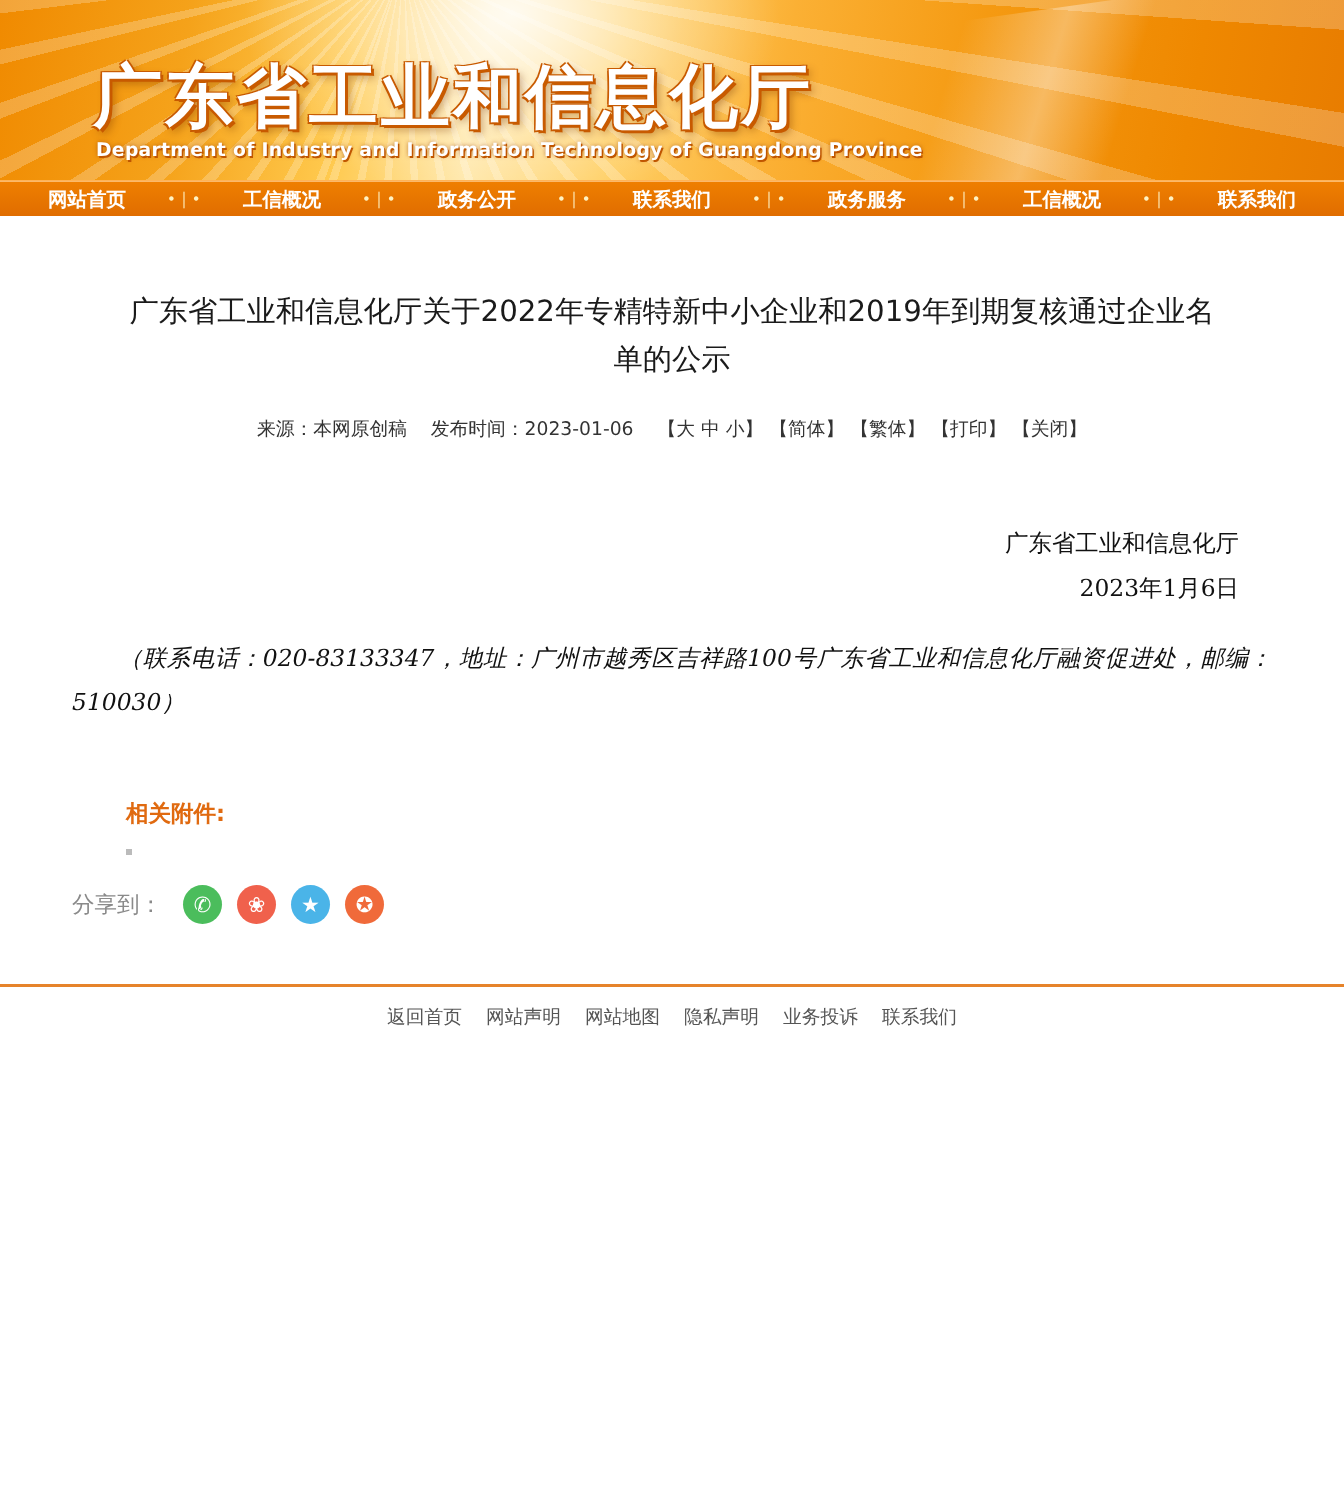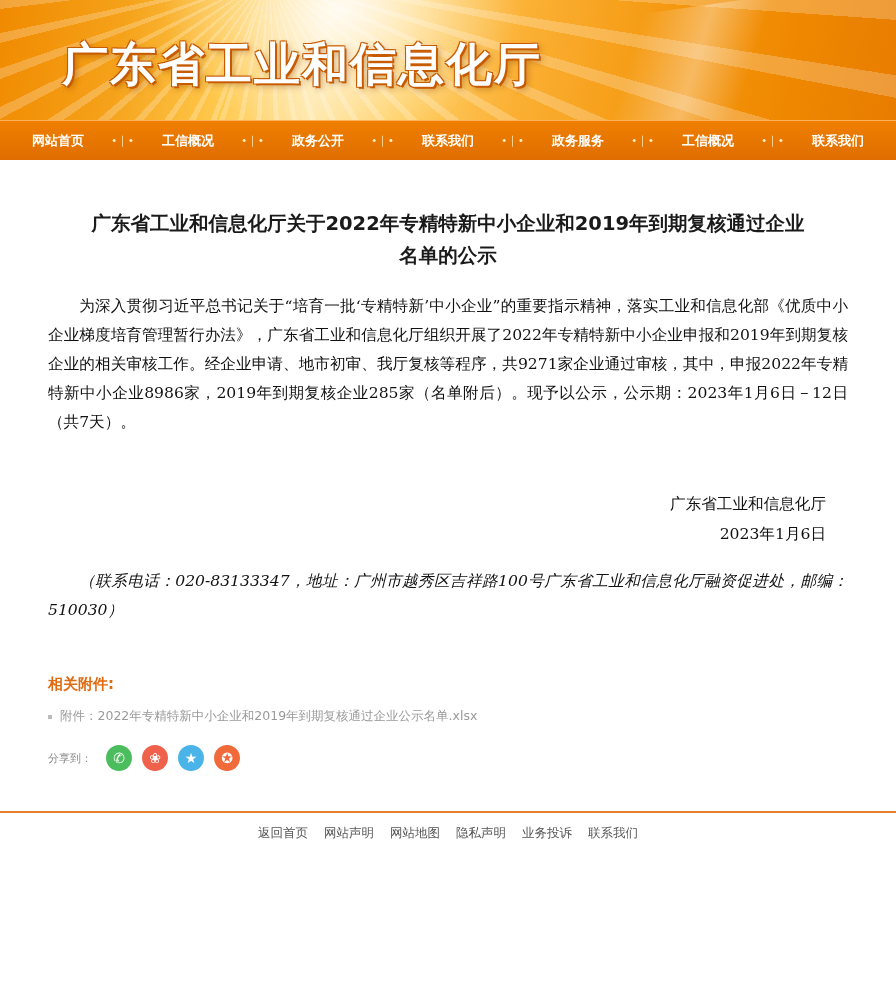--- a/index.html
+++ b/index.html
@@ -64,21 +64,21 @@
     font-weight: bold;
     font-size: 12.5px;
     letter-spacing: .2px;
     color: #ffffff;
     text-shadow: 1px 1px 0 #c05600, 0 0 3px rgba(150,60,0,.6);
     white-space: nowrap;
   }
 
   
   .nav {
-    height: 40px;
+    height: 24px;
     background: linear-gradient(#ef7f00, #e06d00);
     border-top: 1px solid #ffb357;
     display: flex;
     align-items: center;
     justify-content: center;
     gap: 0;
     color: #fff;
   }
   .nav-item {
     font-size: 13px;
@@ -97,21 +97,21 @@
     letter-spacing: 1px;
   }
 
   
   .content {
     padding: 40px 48px 0 48px;
   }
   .doc-title {
     font-family: "DejaVu Sans", sans-serif;
     font-size: 19.5px;
-    font-weight: bold;
+    font-weight: normal;
     color: #1a1a1a;
     text-align: center;
     line-height: 32px;
     margin: 8px 34px 12px 34px;
   }
   .meta {
     margin-top: 22px;
     text-align: center;
     font-size: 12.5px;
     color: #333;
@@ -152,21 +152,21 @@
     font-family: "DejaVu Serif", serif;
     font-size: 15.6px;
     line-height: 29px;
     color: #111;
     text-indent: 2em;
     text-align: justify;
     font-style: italic;
   }
 
   
-  .attach-block { margin-top: 50px; }
+  .attach-block { margin-top: 50px; margin-left: 36px; }
   .attach-title {
     font-family: "DejaVu Sans", sans-serif;
     font-size: 15px;
     font-weight: bold;
     color: #e06a10;
     margin-bottom: 14px;
   }
   .attach-item {
     font-family: "DejaVu Sans", sans-serif;
     font-size: 12.5px;
@@ -184,21 +184,21 @@
   .attach-link { color: #9a9a9a; cursor: pointer; }
 
   .share-row {
     margin-top: 20px;
     display: flex;
     align-items: center;
     gap: 10px;
   }
   .share-label {
     font-family: Liberation Serif, serif;
-    font-size: 11px;
+    font-size: 15px;
     color: #8a8a8a;
     margin-right: 4px;
   }
   .share-icon {
     width: 26px; height: 26px;
     border-radius: 50%;
     display: inline-flex;
     align-items: center;
     justify-content: center;
     color: #fff;
@@ -228,20 +228,21 @@
 </head>
 <body>
 
 <div id="page">
 
   <div class="banner">
     <div class="rays"></div>
     <div class="glow"></div>
     <div class="swoosh"></div>
     <div class="title-cn">广东省工业和信息化厅</div>
+    <div class="title-en">Department of Industry and Information Technology of Guangdong Province</div>
   </div>
 
   <div class="nav">
     <div class="nav-item">网站首页</div>
     <div class="nav-sep">•｜•</div>
     <div class="nav-item">工信概况</div>
     <div class="nav-sep">•｜•</div>
     <div class="nav-item">政务公开</div>
     <div class="nav-sep">•｜•</div>
     <div class="nav-item">联系我们</div>
@@ -250,38 +251,47 @@
     <div class="nav-sep">•｜•</div>
     <div class="nav-item">工信概况</div>
     <div class="nav-sep">•｜•</div>
     <div class="nav-item">联系我们</div>
   </div>
 
   <div class="content">
 
     <div class="doc-title">广东省工业和信息化厅关于2022年专精特新中小企业和2019年到期复核通过企业名单的公示</div>
 
+    <div class="meta">
+      <span>来源：</span><span>本网原创稿</span>
+      <span class="sep"></span>
+      <span>发布时间：</span><span>2023-01-06</span>
+      <span class="sep"></span>
+      <span>【大 中 小】</span>
+      <span>【简体】</span>
+      <span>【繁体】</span>
+      <span>【打印】</span>
+      <span>【关闭】</span>
+    </div>
 
     <div class="body-text">
-      <p>为深入贯彻习近平总书记关于“培育一批‘专精特新’中小企业”的重要指示精神，落实工业和信息化部《优质中小企业梯度培育管理暂行办法》，广东省工业和信息化厅组织开展了2022年专精特新中小企业申报和2019年到期复核企业的相关审核工作。经企业申请、地市初审、我厅复核等程序，共9271家企业通过审核，其中，申报2022年专精特新中小企业8986家，2019年到期复核企业285家（名单附后）。现予以公示，公示期：2023年1月6日－12日（共7天）。</p>
     </div>
 
 
     <div class="signature">
       <div>广东省工业和信息化厅</div>
       <div>2023年1月6日</div>
     </div>
 
     <div class="contact">（联系电话：020-83133347，地址：广州市越秀区吉祥路100号广东省工业和信息化厅融资促进处，邮编：510030）</div>
 
     <div class="attach-block">
       <div class="attach-title">相关附件:</div>
       <div class="attach-item">
         <span class="attach-bullet"></span>
-        <span class="attach-link">附件：2022年专精特新中小企业和2019年到期复核通过企业公示名单.xlsx</span>
       </div>
     </div>
 
     <div class="share-row">
       <span class="share-label">分享到：</span>
       <span class="share-icon si-wechat">✆</span>
       <span class="share-icon si-weibo">❀</span>
       <span class="share-icon si-qzone">★</span>
       <span class="share-icon si-star">✪</span>
     </div>

